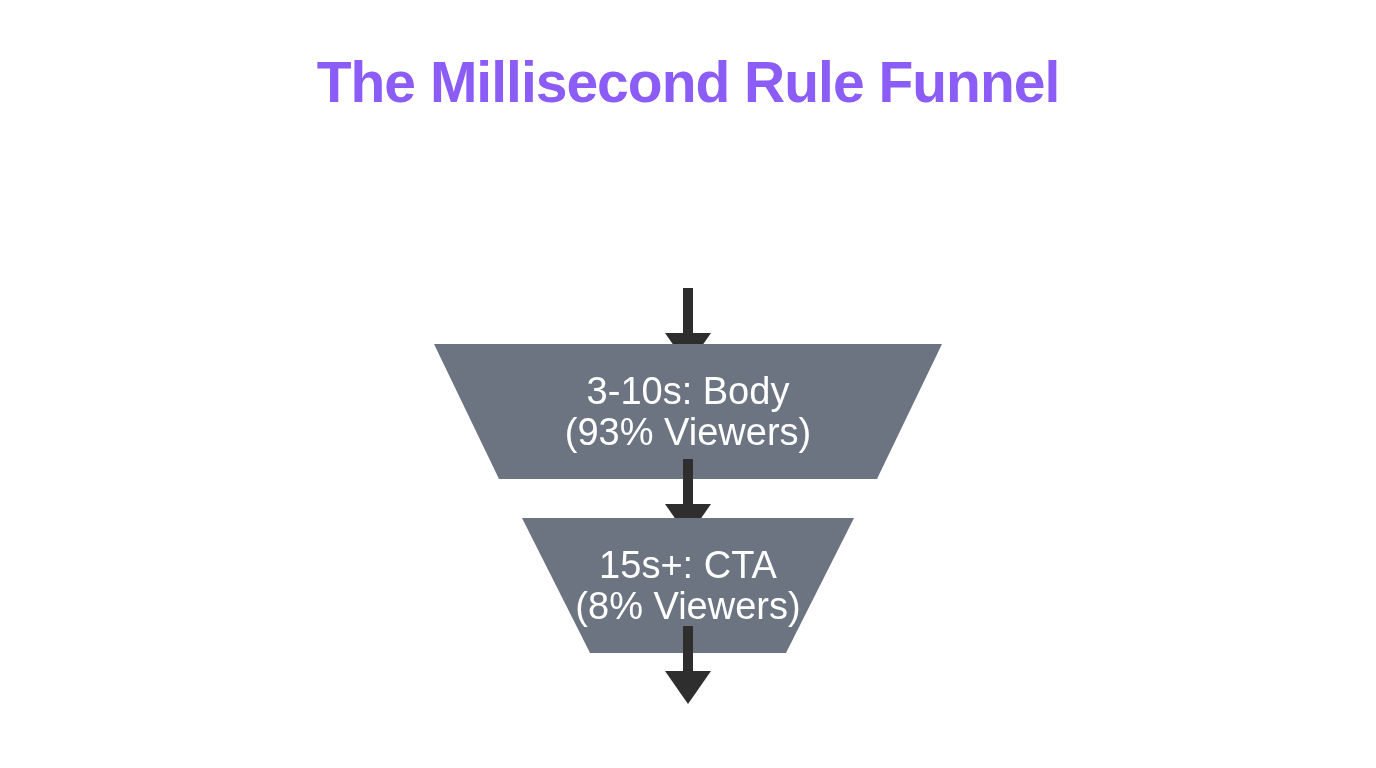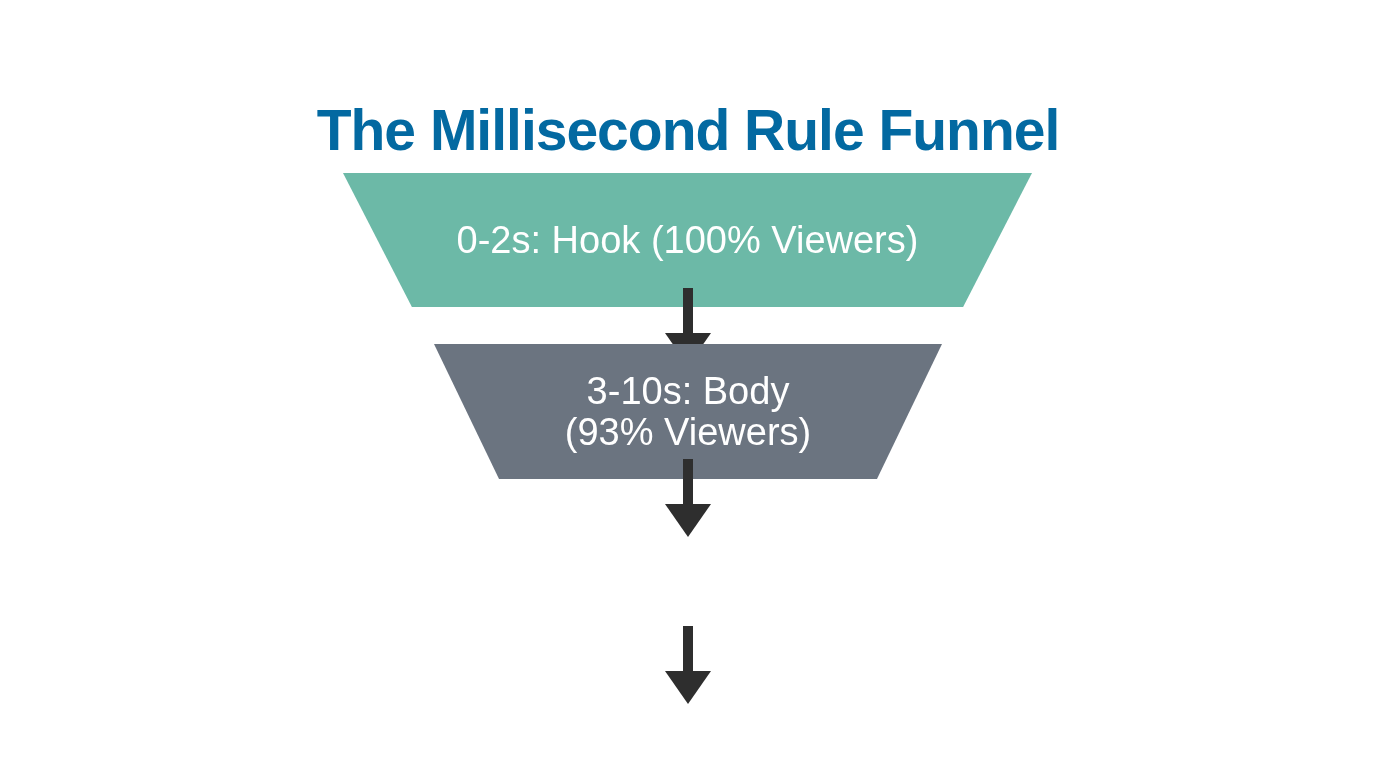--- a/index.html
+++ b/index.html
@@ -24,23 +24,22 @@
     left: 0;
     right: 0;
     top: 44px;
     height: 76px;
     display: flex;
     align-items: center;
     justify-content: center;
     font-size: 57px;
     font-weight: 700;
     letter-spacing: -1px;
-    color: #0369a1;
+    color: #8b5cf6;
     white-space: nowrap;
-    margin-top: 48px;
   }
   .stage {
     position: absolute;
     display: flex;
     flex-direction: column;
     align-items: center;
     justify-content: center;
     text-align: center;
     color: #ffffff;
     font-size: 38px;
@@ -79,38 +78,39 @@
   .arrow-2 { top: 459px; }
   .arrow-3 { top: 626px; }
 </style>
 </head>
 <body>
 
 <div class="canvas">
 
   <div class="title">The Millisecond Rule Funnel</div>
 
-  <div class="stage stage-1" style="background: rgb(108, 185, 167);">
-    <div>0-2s: Hook (100% Viewers)</div>
-  </div>
 
   <svg class="arrow arrow-1" viewBox="0 0 46 78">
     <rect x="18" y="0" width="10" height="50" fill="#2e2e2e"></rect>
     <polygon points="0,45 46,45 23,78" fill="#2e2e2e"></polygon>
   </svg>
 
   <div class="stage stage-2" style="background: rgb(107, 116, 128);">
     <div>3-10s: Body</div>
     <div>(93% Viewers)</div>
   </div>
 
   <svg class="arrow arrow-2" viewBox="0 0 46 78">
     <rect x="18" y="0" width="10" height="50" fill="#2e2e2e"></rect>
     <polygon points="0,45 46,45 23,78" fill="#2e2e2e"></polygon>
   </svg>
 
+  <div class="stage stage-3" style="background: rgb(107, 116, 128);">
+    <div>15s+: CTA</div>
+    <div>(8% Viewers)</div>
+  </div>
 
   <svg class="arrow arrow-3" viewBox="0 0 46 78">
     <rect x="18" y="0" width="10" height="50" fill="#2e2e2e"></rect>
     <polygon points="0,45 46,45 23,78" fill="#2e2e2e"></polygon>
   </svg>
 
 </div>
 
 </body></html>

